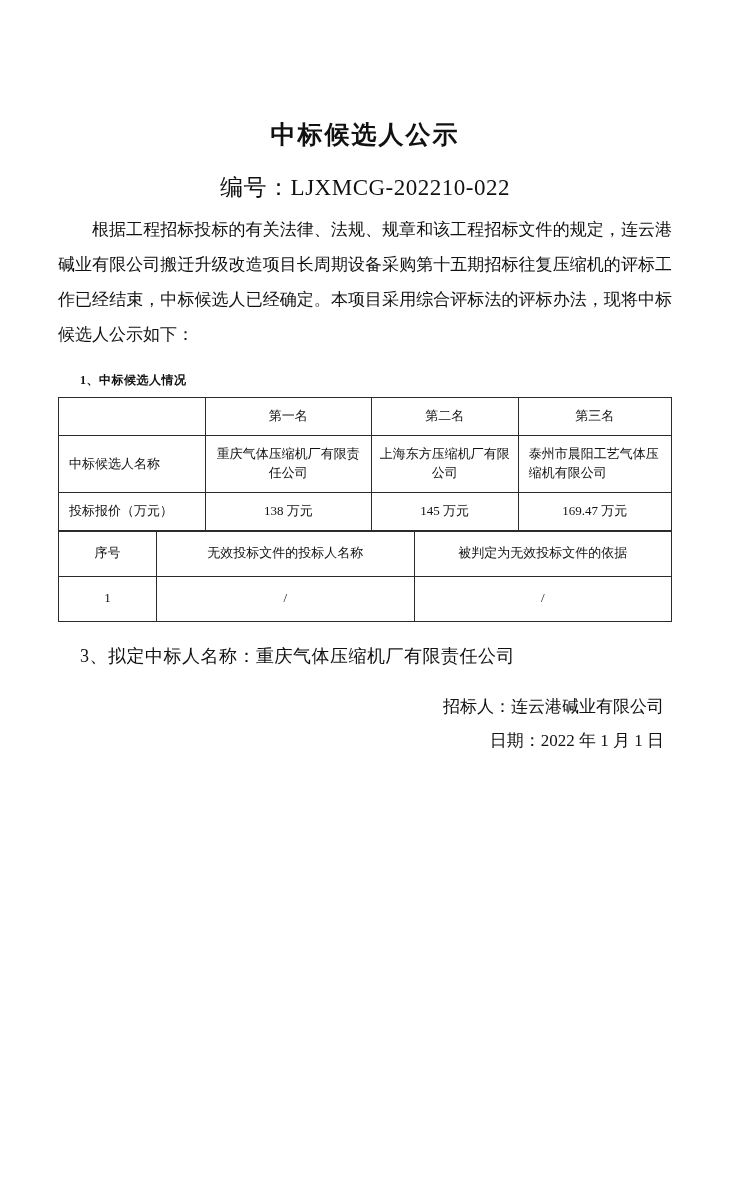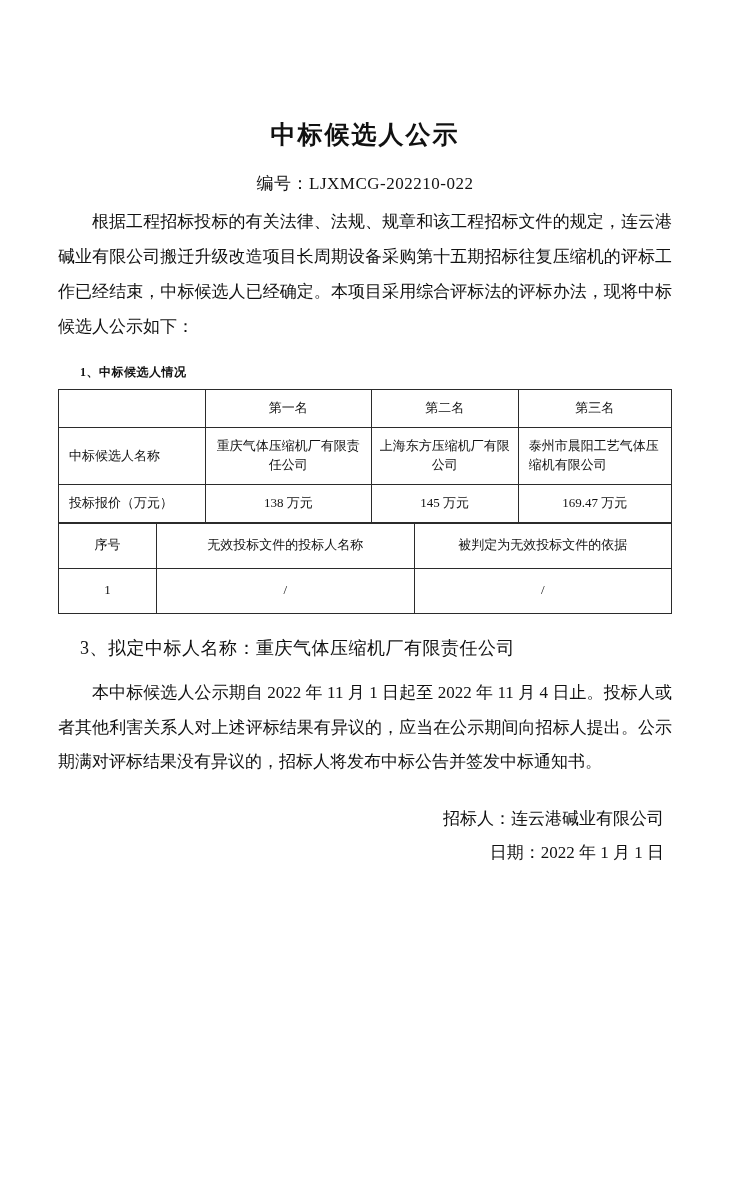--- a/index.html
+++ b/index.html
@@ -24,21 +24,21 @@
   .doc-title {
     text-align: center;
     font-size: 25px;
     font-weight: bold;
     letter-spacing: 2px;
     margin-top: 120px;
     line-height: 1.2;
   }
   .doc-code {
     text-align: center;
-    font-size: 17px;
+    font-size: 23px;
     margin-top: 22px;
     letter-spacing: 0.5px;
   }
   .para {
     font-size: 17px;
     line-height: 2.05;
     text-align: justify;
     text-justify: inter-ideograph;
     margin-top: 16px;
     text-indent: 34px;
@@ -166,20 +166,19 @@
       <tr>
         <td>1</td>
         <td>/</td>
         <td>/</td>
       </tr>
     </tbody>
   </table>
 
   <div class="section-heading-3">3、拟定中标人名称：重庆气体压缩机厂有限责任公司</div>
 
-  <div class="para">本中标候选人公示期自 2022 年 11 月 1 日起至 2022 年 11 月 4 日止。投标人或者其他利害关系人对上述评标结果有异议的，应当在公示期间向招标人提出。公示期满对评标结果没有异议的，招标人将发布中标公告并签发中标通知书。</div>
 
   <div class="sig-block">
     <span class="sig-line">招标人：连云港碱业有限公司</span>
     <span class="sig-line">日期：2022 年 1 月 1 日</span>
   </div>
 
 </div>
 
 </body></html>

